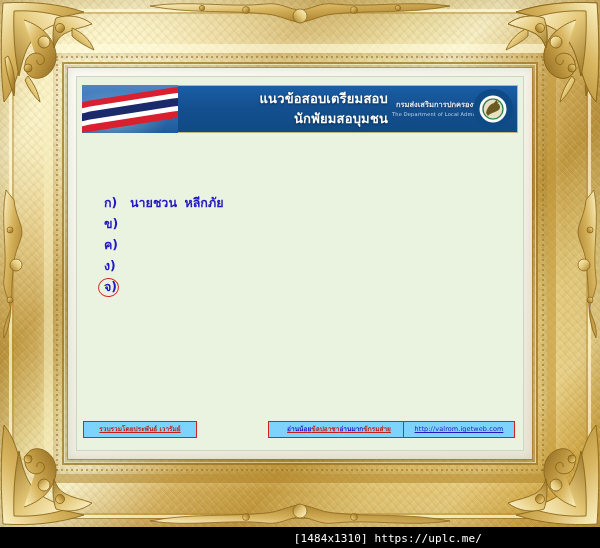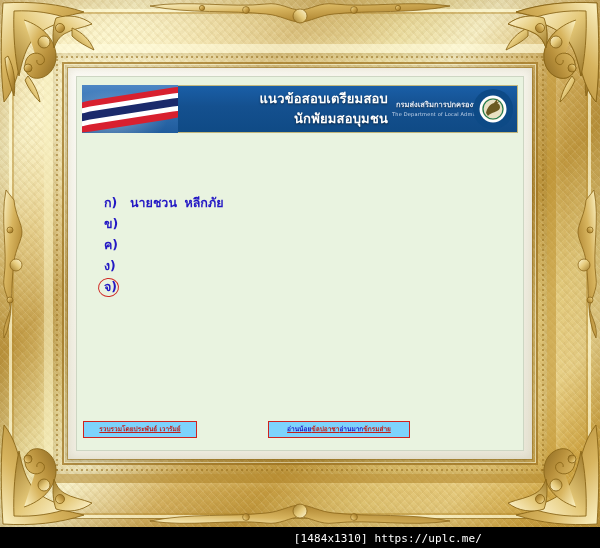--- a/index.html
+++ b/index.html
@@ -499,20 +499,21 @@
         </div>
 
         <div id="footer">
           <div class="footer-box" id="footer-credit">รวบรวมโดยประพันธ์ เวารัมย์</div>
           <div class="footer-box" id="footer-motto">
             <span class="blue">อ่านน้อย</span>
               <span class="red">ข้ลปอาชา</span>
               <span class="blue">  อ่านมาก</span>
               <span class="red">ข้กรมส่าย</span>
           </div>
+          <div class="footer-box" id="footer-url">http://valrom.igetweb.com</div>
         </div>
 
       </div>
     </div>
   </div>
 
   <div id="bottombar">
     <div id="watermark">[1484x1310] https://uplc.me/</div>
   </div>
 

